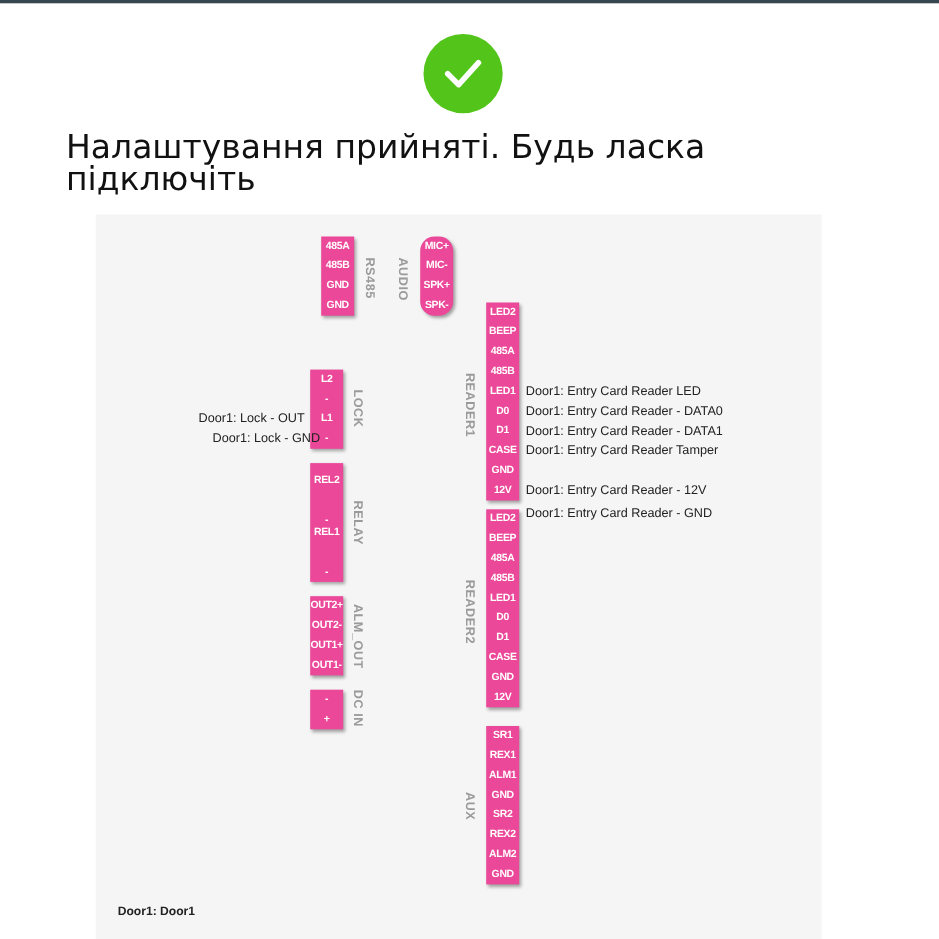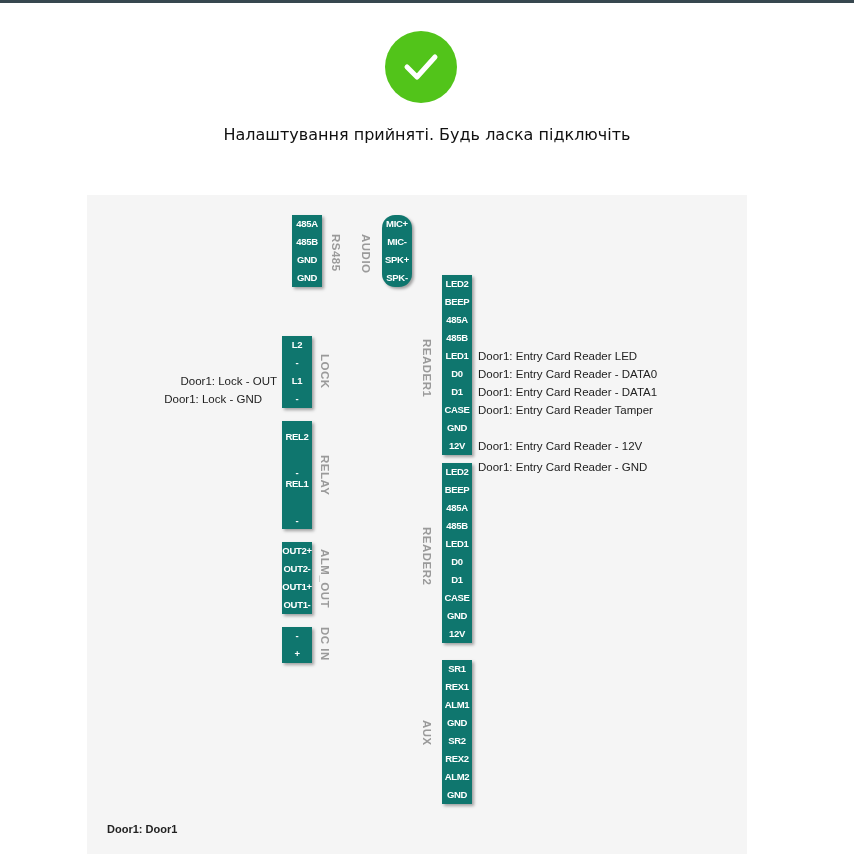--- a/index.html
+++ b/index.html
@@ -9,29 +9,29 @@
     font-family: "Liberation Sans", sans-serif;
   }
   .topbar { position: absolute; left: 0; top: 0; width: 854px; height: 3px; background: #37474f; }
   .check {
     position: absolute; left: 385px; top: 31px; width: 72px; height: 72px;
     border-radius: 50%; background: #52c41a;
     display: flex; align-items: center; justify-content: center;
   }
   .headline {
     position: absolute; left: 60px; top: 120px; width: 734px;
-    text-align: center; font-family: "DejaVu Sans", sans-serif;
-    font-size: 16px; line-height: 29px; color: #111111;
+    font-family: "DejaVu Sans", sans-serif;
+    font-size: 30px; line-height: 29px; color: #111111;
   }
   .panel {
     position: absolute; left: 87px; top: 195px; width: 660px; height: 659px;
     background: #f5f5f5;
   }
   .block {
-    position: absolute; width: 30px; background: #0f766e;
+    position: absolute; width: 30px; background: #ec4899;
     box-shadow: 2px 2px 3px rgba(0,0,0,0.35);
   }
   .pin {
     height: 18px; line-height: 18px; text-align: center;
     color: #ffffff; font-size: 9.5px; font-weight: bold; letter-spacing: -0.3px;
     white-space: nowrap; overflow: visible;
   }
   .vlabel {
     position: absolute; color: #9a9a9a; font-weight: bold; font-size: 11.5px;
     writing-mode: vertical-rl; white-space: nowrap; letter-spacing: 0.5px;
@@ -80,21 +80,21 @@
 <div class="vlabel" style="left:360px; top:234px;">AUDIO</div>
 
 <div class="block" style="left:282px; top:336px;">
   <div class="pin">L2</div>
   <div class="pin">-</div>
   <div class="pin">L1</div>
   <div class="pin">-</div>
 </div>
 <div class="vlabel" style="left:319px; top:354px;">LOCK</div>
 <div class="annot right" style="left:130px; width:147px; top:372px;">Door1: Lock - OUT</div>
-<div class="annot right" style="left:115px; width:147px; top:390px;">Door1: Lock - GND</div>
+<div class="annot right" style="left:144px; width:147px; top:390px;">Door1: Lock - GND</div>
 
 <div class="block" style="left:282px; top:421px; padding:9px 0;">
   <div class="pin" style="height:22.5px; line-height:14px;">REL2</div>
   <div class="pin" style="height:22.5px; line-height:40px;">-</div>
   <div class="pin" style="height:22.5px; line-height:18px;">REL1</div>
   <div class="pin" style="height:22.5px; line-height:46px;">-</div>
 </div>
 <div class="vlabel" style="left:319px; top:455px;">RELAY</div>
 
 <div class="block" style="left:282px; top:542px;">

